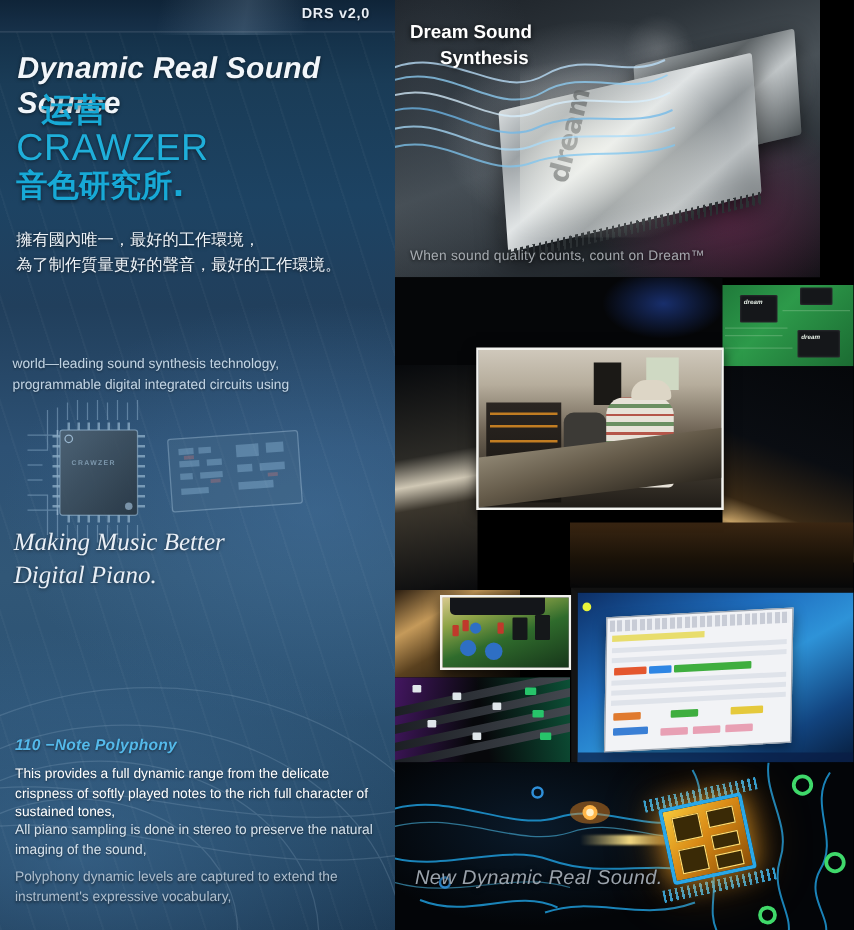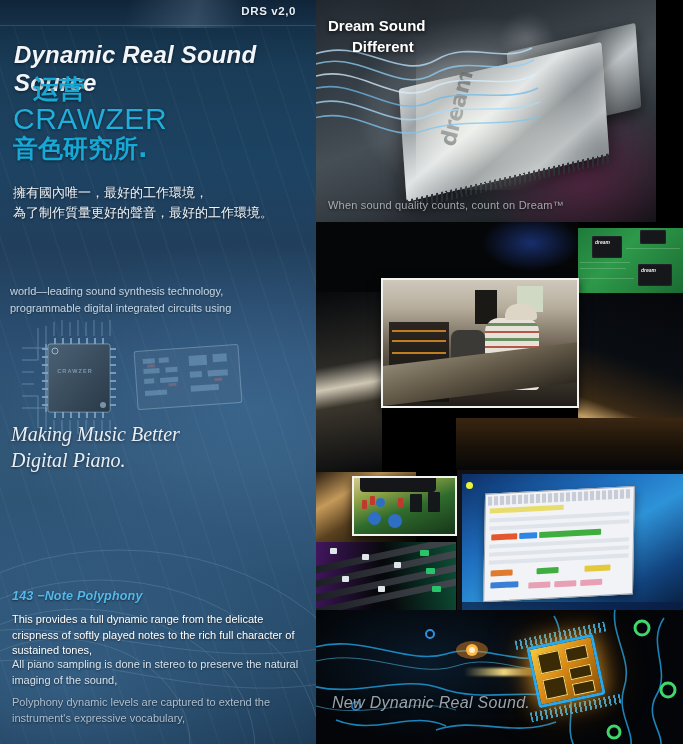--- a/index.html
+++ b/index.html
@@ -521,21 +521,21 @@
         </g>
       </g>
     </svg>
     <div class="chip-label">CRAWZER</div>
 
     <div class="mm-better">
       <div>Making Music Better</div>
       <div>Digital Piano.</div>
     </div>
 
-    <div class="poly-title">143 −Note Polyphony</div>
+    <div class="poly-title">110 −Note Polyphony</div>
     <div class="poly-p poly-p1">This provides a full dynamic range from the delicate crispness of softly played notes to the rich full character of sustained tones,</div>
     <div class="poly-p poly-p2">All piano sampling is done in stereo to preserve the natural imaging of the sound,</div>
     <div class="poly-p poly-p3">Polyphony dynamic levels are captured to extend the instrument's expressive vocabulary,</div>
   </div>
 
   <div id="right-col">
 
     <div class="hero-top">
       <div class="blur-bokeh"></div>
       <div class="hero-chip2"></div>
@@ -549,21 +549,21 @@
           <path d="M0 62 C48 42 86 92 124 70 C158 50 192 74 224 56" stroke="#8fd0f7"></path>
           <path d="M0 74 C46 56 84 104 122 84 C156 66 194 88 226 70" stroke="#d8f0ff"></path>
           <path d="M0 86 C44 70 82 116 120 98 C154 82 196 100 228 84" stroke="#6fb9ea"></path>
           <path d="M2 100 C46 86 80 128 118 112 C152 98 198 112 230 98" stroke="#a9dcfb"></path>
           <path d="M4 114 C48 102 78 140 116 126 C150 114 200 124 230 112" stroke="#7fc6f0"></path>
         </g>
       </svg>
 
       <div class="hero-title">
         <span>Dream Sound</span>
-        <span class="l2">Different</span>
+        <span class="l2">Synthesis</span>
       </div>
       <div class="hero-caption">When sound quality counts, count on Dream™</div>
     </div>
 
     <div class="collage">
 
       <div class="ph ph-dark1"></div>
 
       <div class="ph ph-pcb">
         <div class="sq" style="left:14px;top:8px;width:30px;height:22px;"></div>

